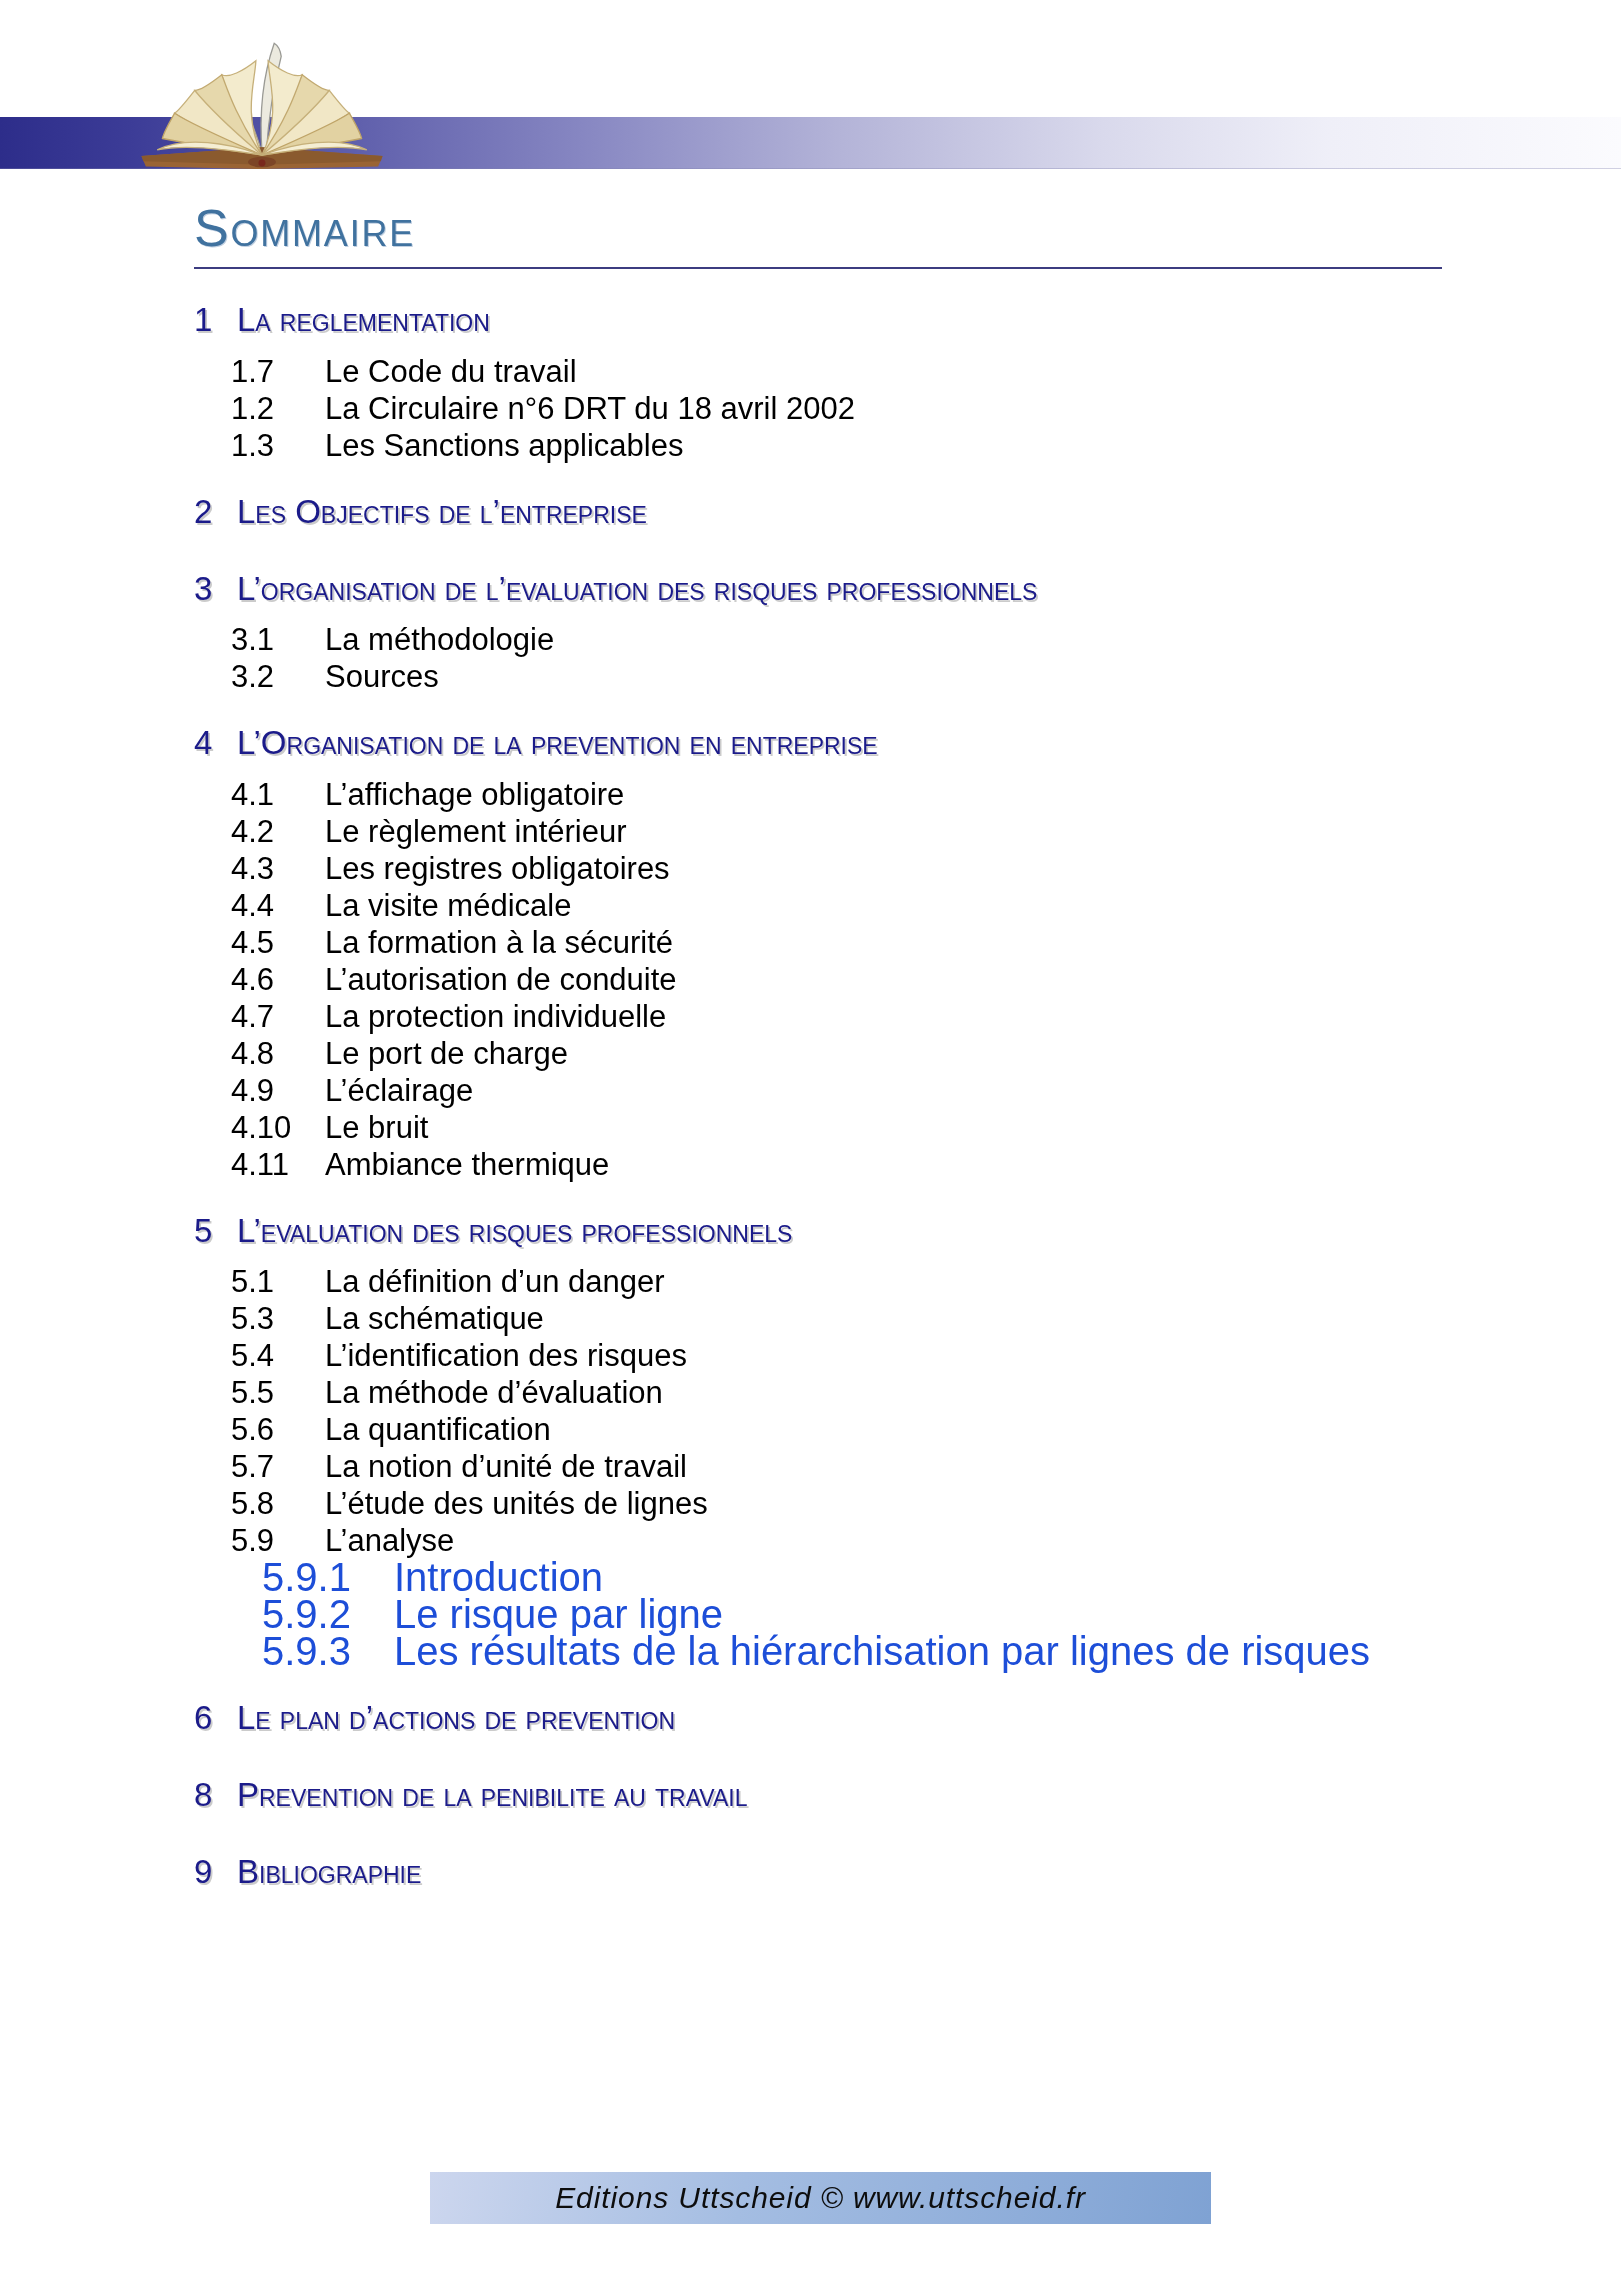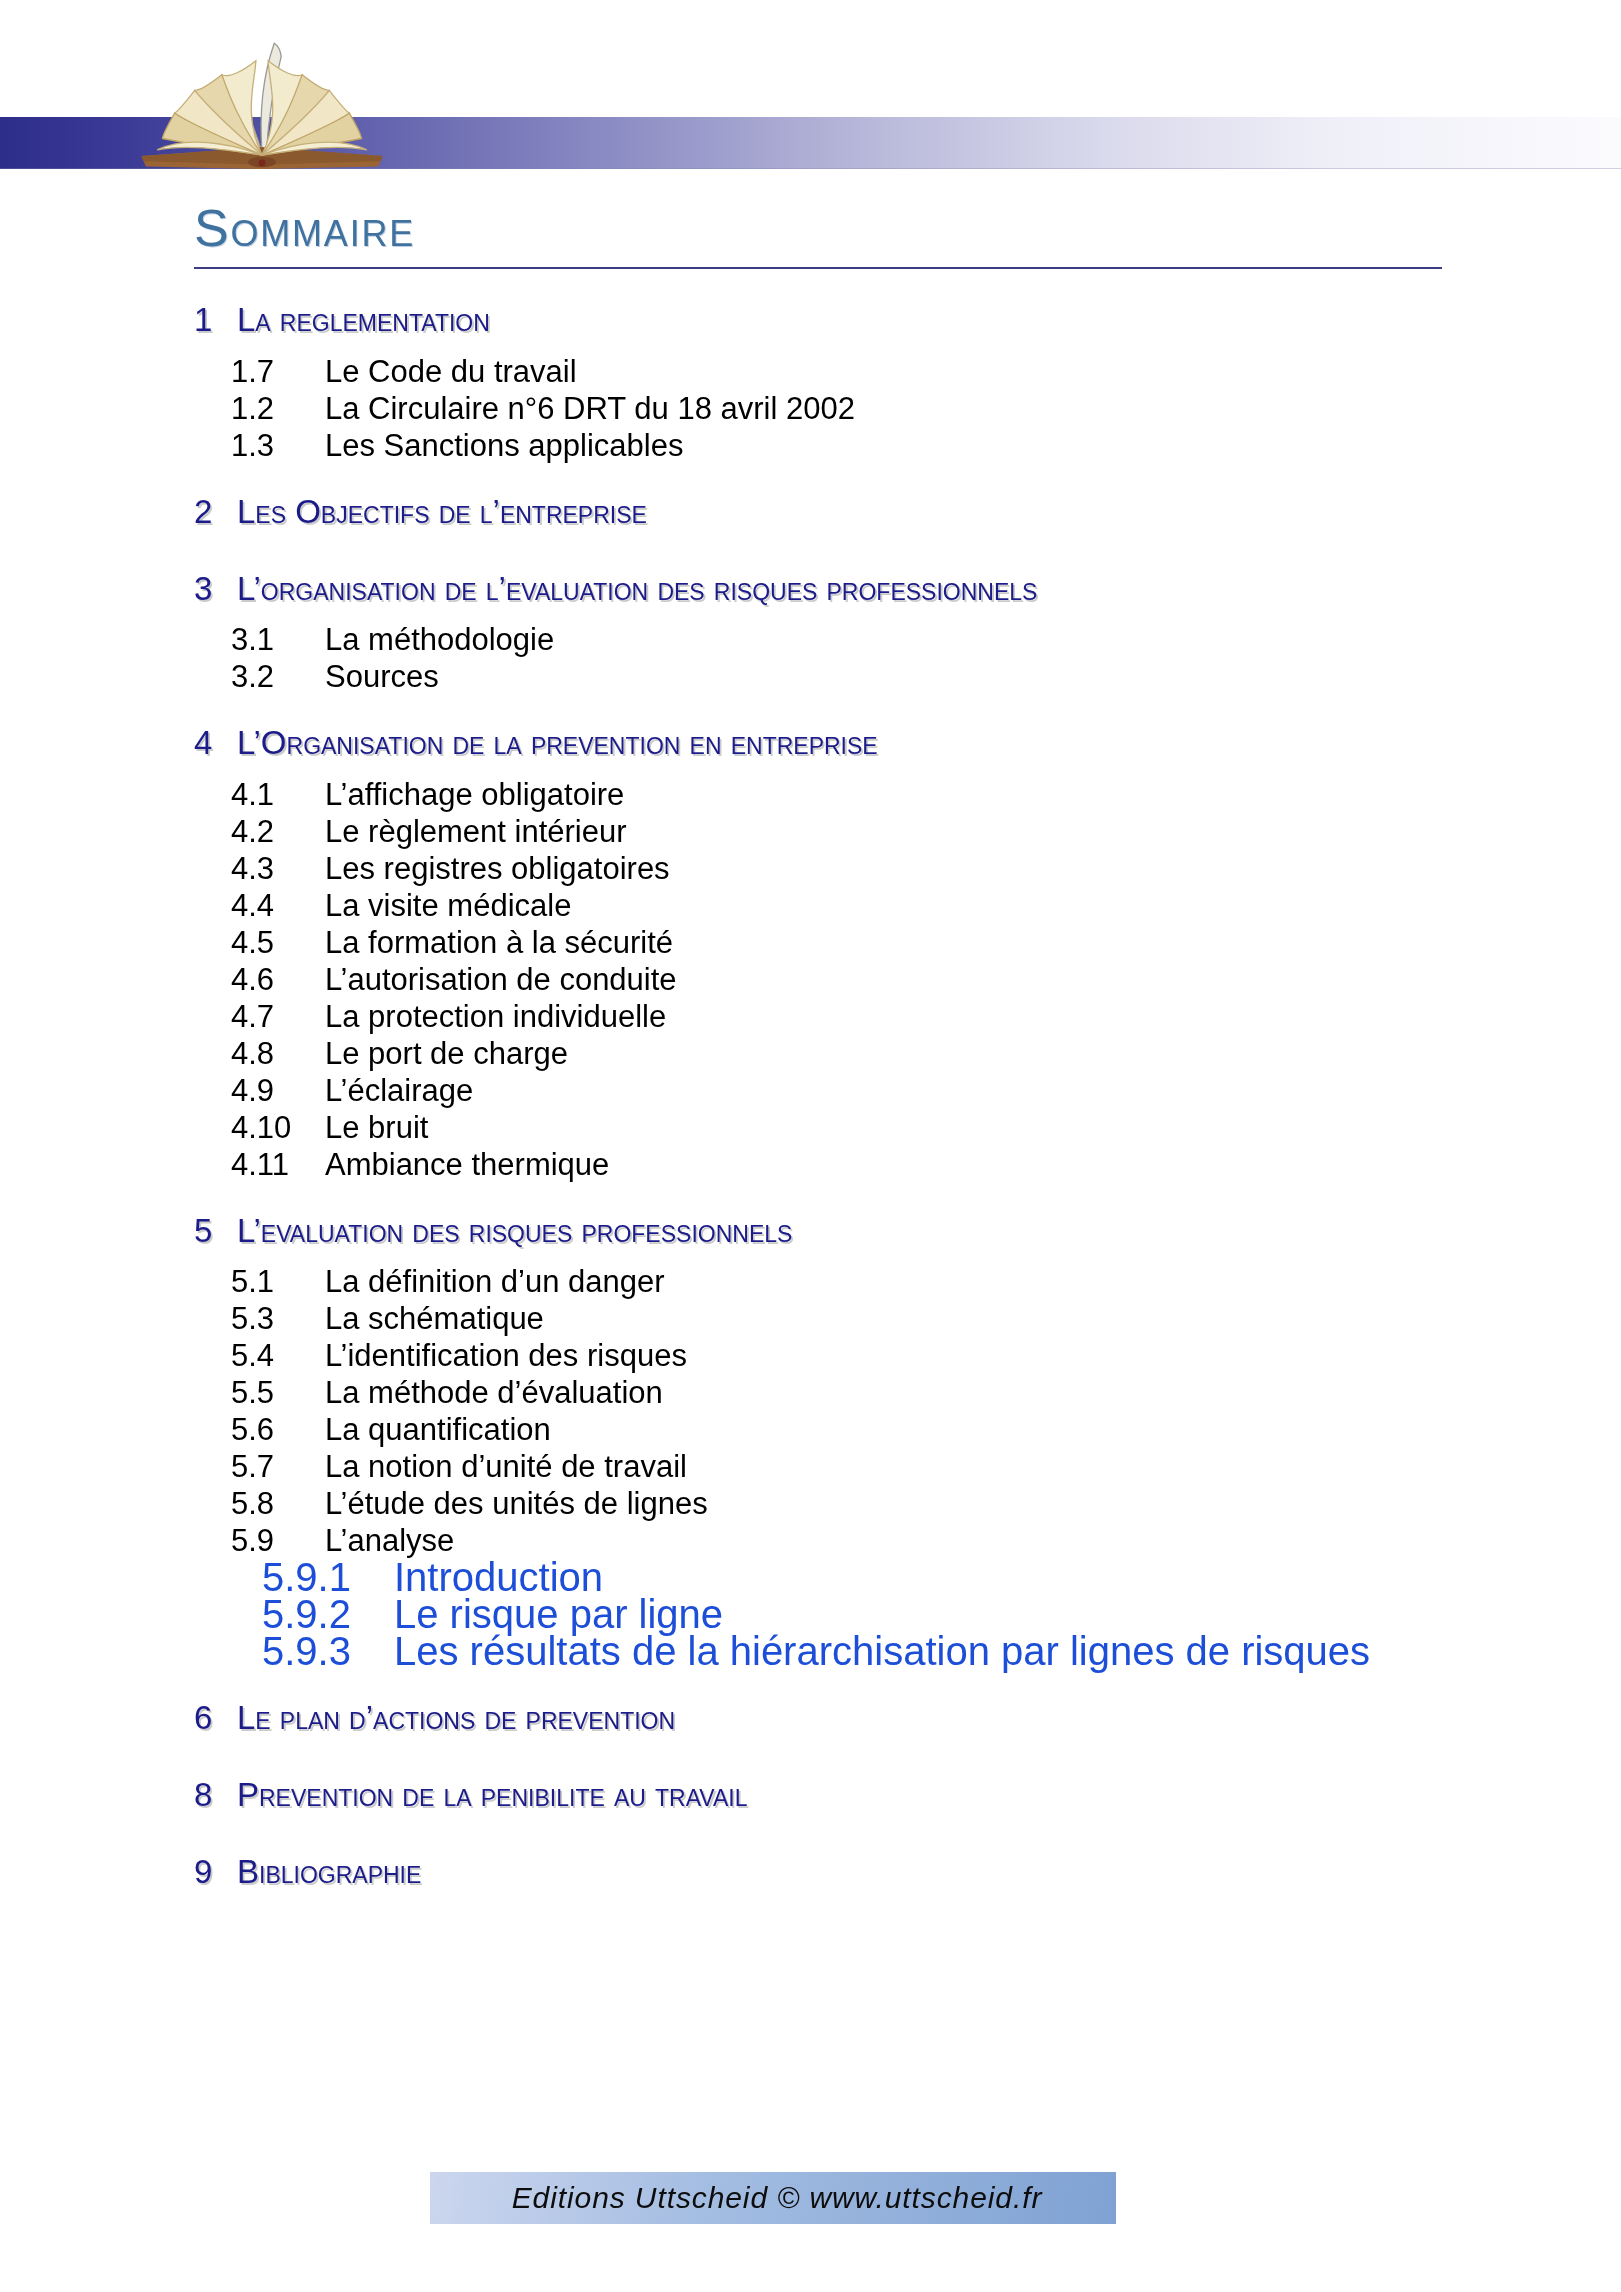--- a/index.html
+++ b/index.html
@@ -41,23 +41,23 @@
   }
   .sec .num{display:inline-block;width:43px;white-space:normal;}
   .sec .stitle{white-space:normal;display:inline-block;vertical-align:top;}
   .sec .stitle.wrap{max-width:1039px;}
   .item{line-height:37px;font-size:31px;color:#000;padding-left:37px;}
   .item .num2{display:inline-block;width:94px;}
   .subitem{line-height:37px;font-size:40px;color:#1d4ed8;padding-left:68px;}
   .subitem .num3{display:inline-block;width:132px;}
   
   .footer-bar{
-    position:absolute;top:2172px;left:430px;width:678px;height:52px;
+    position:absolute;top:2172px;left:430px;width:781px;height:52px;
     background:linear-gradient(100deg,#ccd6ee 0%, #a4bde2 40%, #7fa2d3 100%);
-    display:flex;align-items:center;justify-content:center;padding-left:8px;
+    display:flex;align-items:center;justify-content:center;
   }
   .footer-text{font-style:italic;font-size:30px;color:#0d0d0d;letter-spacing:0.9px;}
 </style>
 </head>
 <body>
 
 <div class="page">
 
   <div class="header-band"></div>
 

